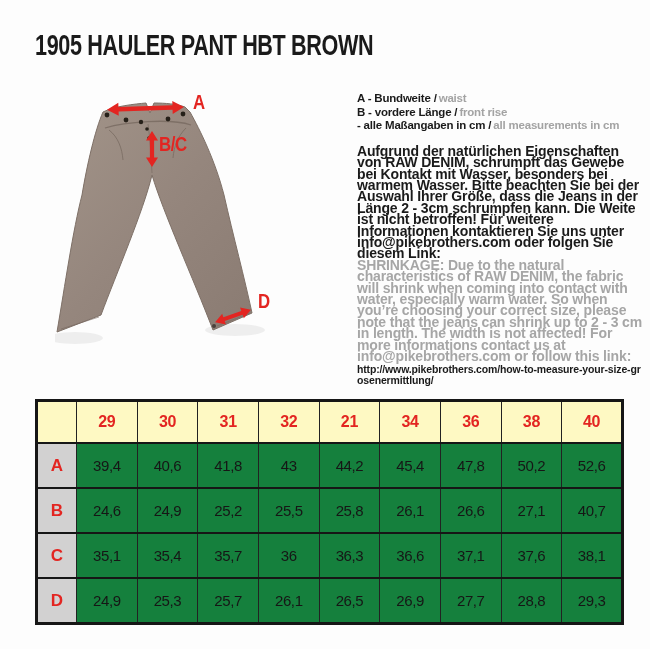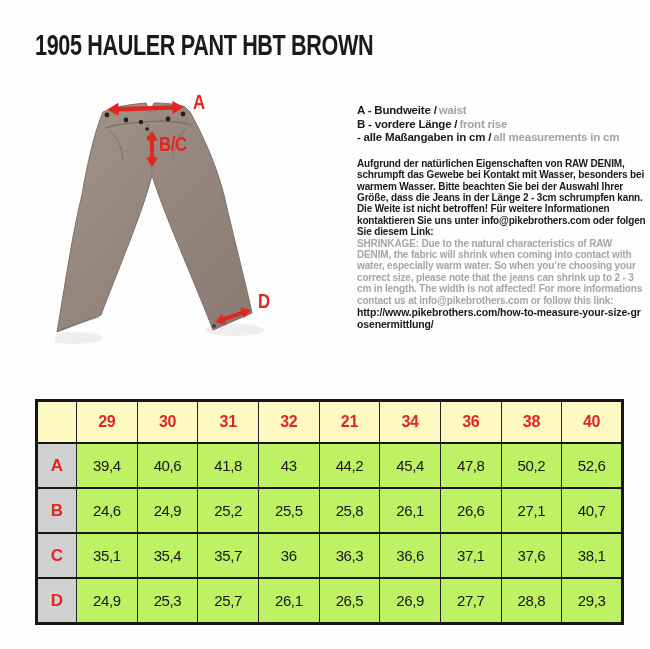--- a/index.html
+++ b/index.html
@@ -19,25 +19,25 @@
   .figure{position:absolute;left:55px;top:80px;width:290px;height:300px;}
   .figure svg{position:absolute;left:0;top:0;}
   .fig-label{
     position:absolute;color:#e32521;font-weight:bold;font-size:21px;
     transform:scaleX(.8);transform-origin:left top;letter-spacing:-.5px;
   }
   .lblA{left:138px;top:10px;}
   .lblBC{left:104px;top:52px;}
   .lblD{left:203px;top:209px;}
   
-  .info{position:absolute;left:357px;top:104px;width:289px;}
+  .info{position:absolute;left:357px;top:92px;width:289px;}
   .legend{margin:0 0 13px 0;}
   .legend-line{font-size:11.5px;line-height:13.6px;font-weight:bold;letter-spacing:-.2px;}
   .lg-en{color:#a3a3a3;font-weight:bold;margin-left:2px;}
-  .para{margin:0;font-size:10px;line-height:11.4px;font-weight:bold;letter-spacing:-.15px;text-align:left;}
+  .para{margin:0;font-size:14px;line-height:11.4px;font-weight:bold;letter-spacing:-.15px;text-align:left;}
   .para.en{color:#a6a6a6;}
   .link{
     display:block;font-size:10.5px;line-height:11.5px;font-weight:bold;color:#1a1a1a;
     text-decoration:none;word-break:break-all;letter-spacing:-.15px;margin-top:1px;
   }
   
   table.size-chart{
     position:absolute;left:35px;top:399px;width:589px;
     border-collapse:collapse;table-layout:fixed;
     border:3px solid #161616;
@@ -50,21 +50,21 @@
     height:40px;background:#fef9c3;color:#e32521;
     font-size:16px;font-weight:bold;letter-spacing:-.3px;
     border-bottom:2px solid #161616;
   }
   table.size-chart thead th.corner{width:38px;}
   table.size-chart tbody tr{border-top:2px solid #161616;}
   table.size-chart tbody th.rowlabel{
     background:#d2d1d1;color:#e32521;font-size:17px;font-weight:bold;
   }
   table.size-chart tbody td{
-    height:43px;background:#bef264;font-size:15px;font-weight:normal;
+    height:43px;background:#15803d;font-size:15px;font-weight:normal;
     letter-spacing:-.4px;color:#161616;
   }
 </style>
 </head>
 <body>
 
 <h1 class="page-title">1905 HAULER PANT HBT BROWN</h1>
 
 <div class="figure">
   <svg width="290" height="300" viewBox="0 0 290 300" aria-hidden="true">

